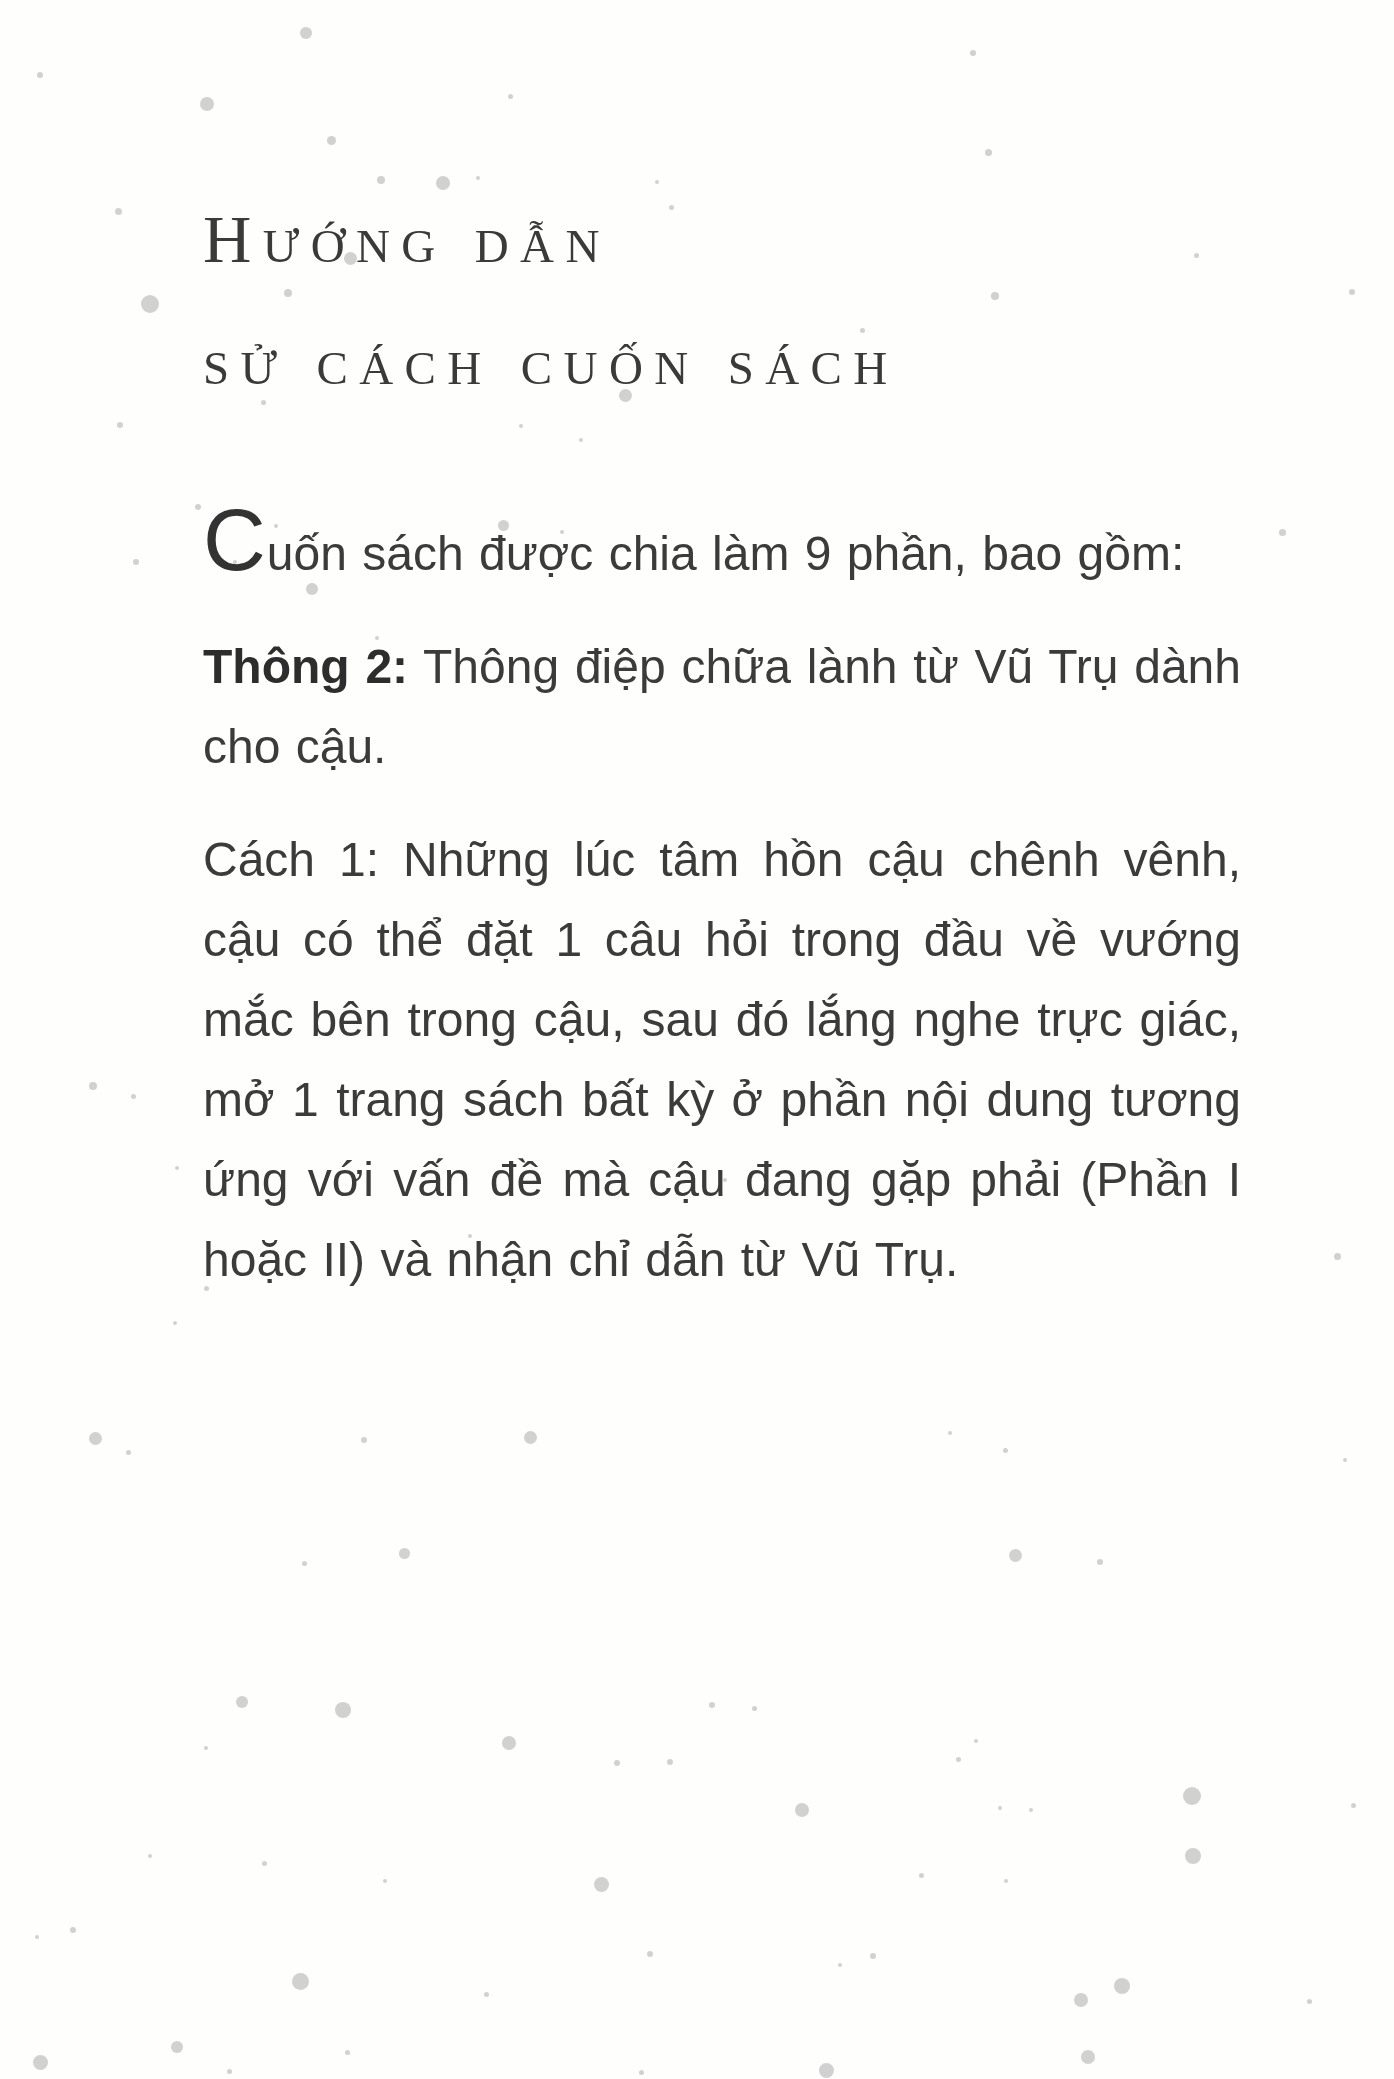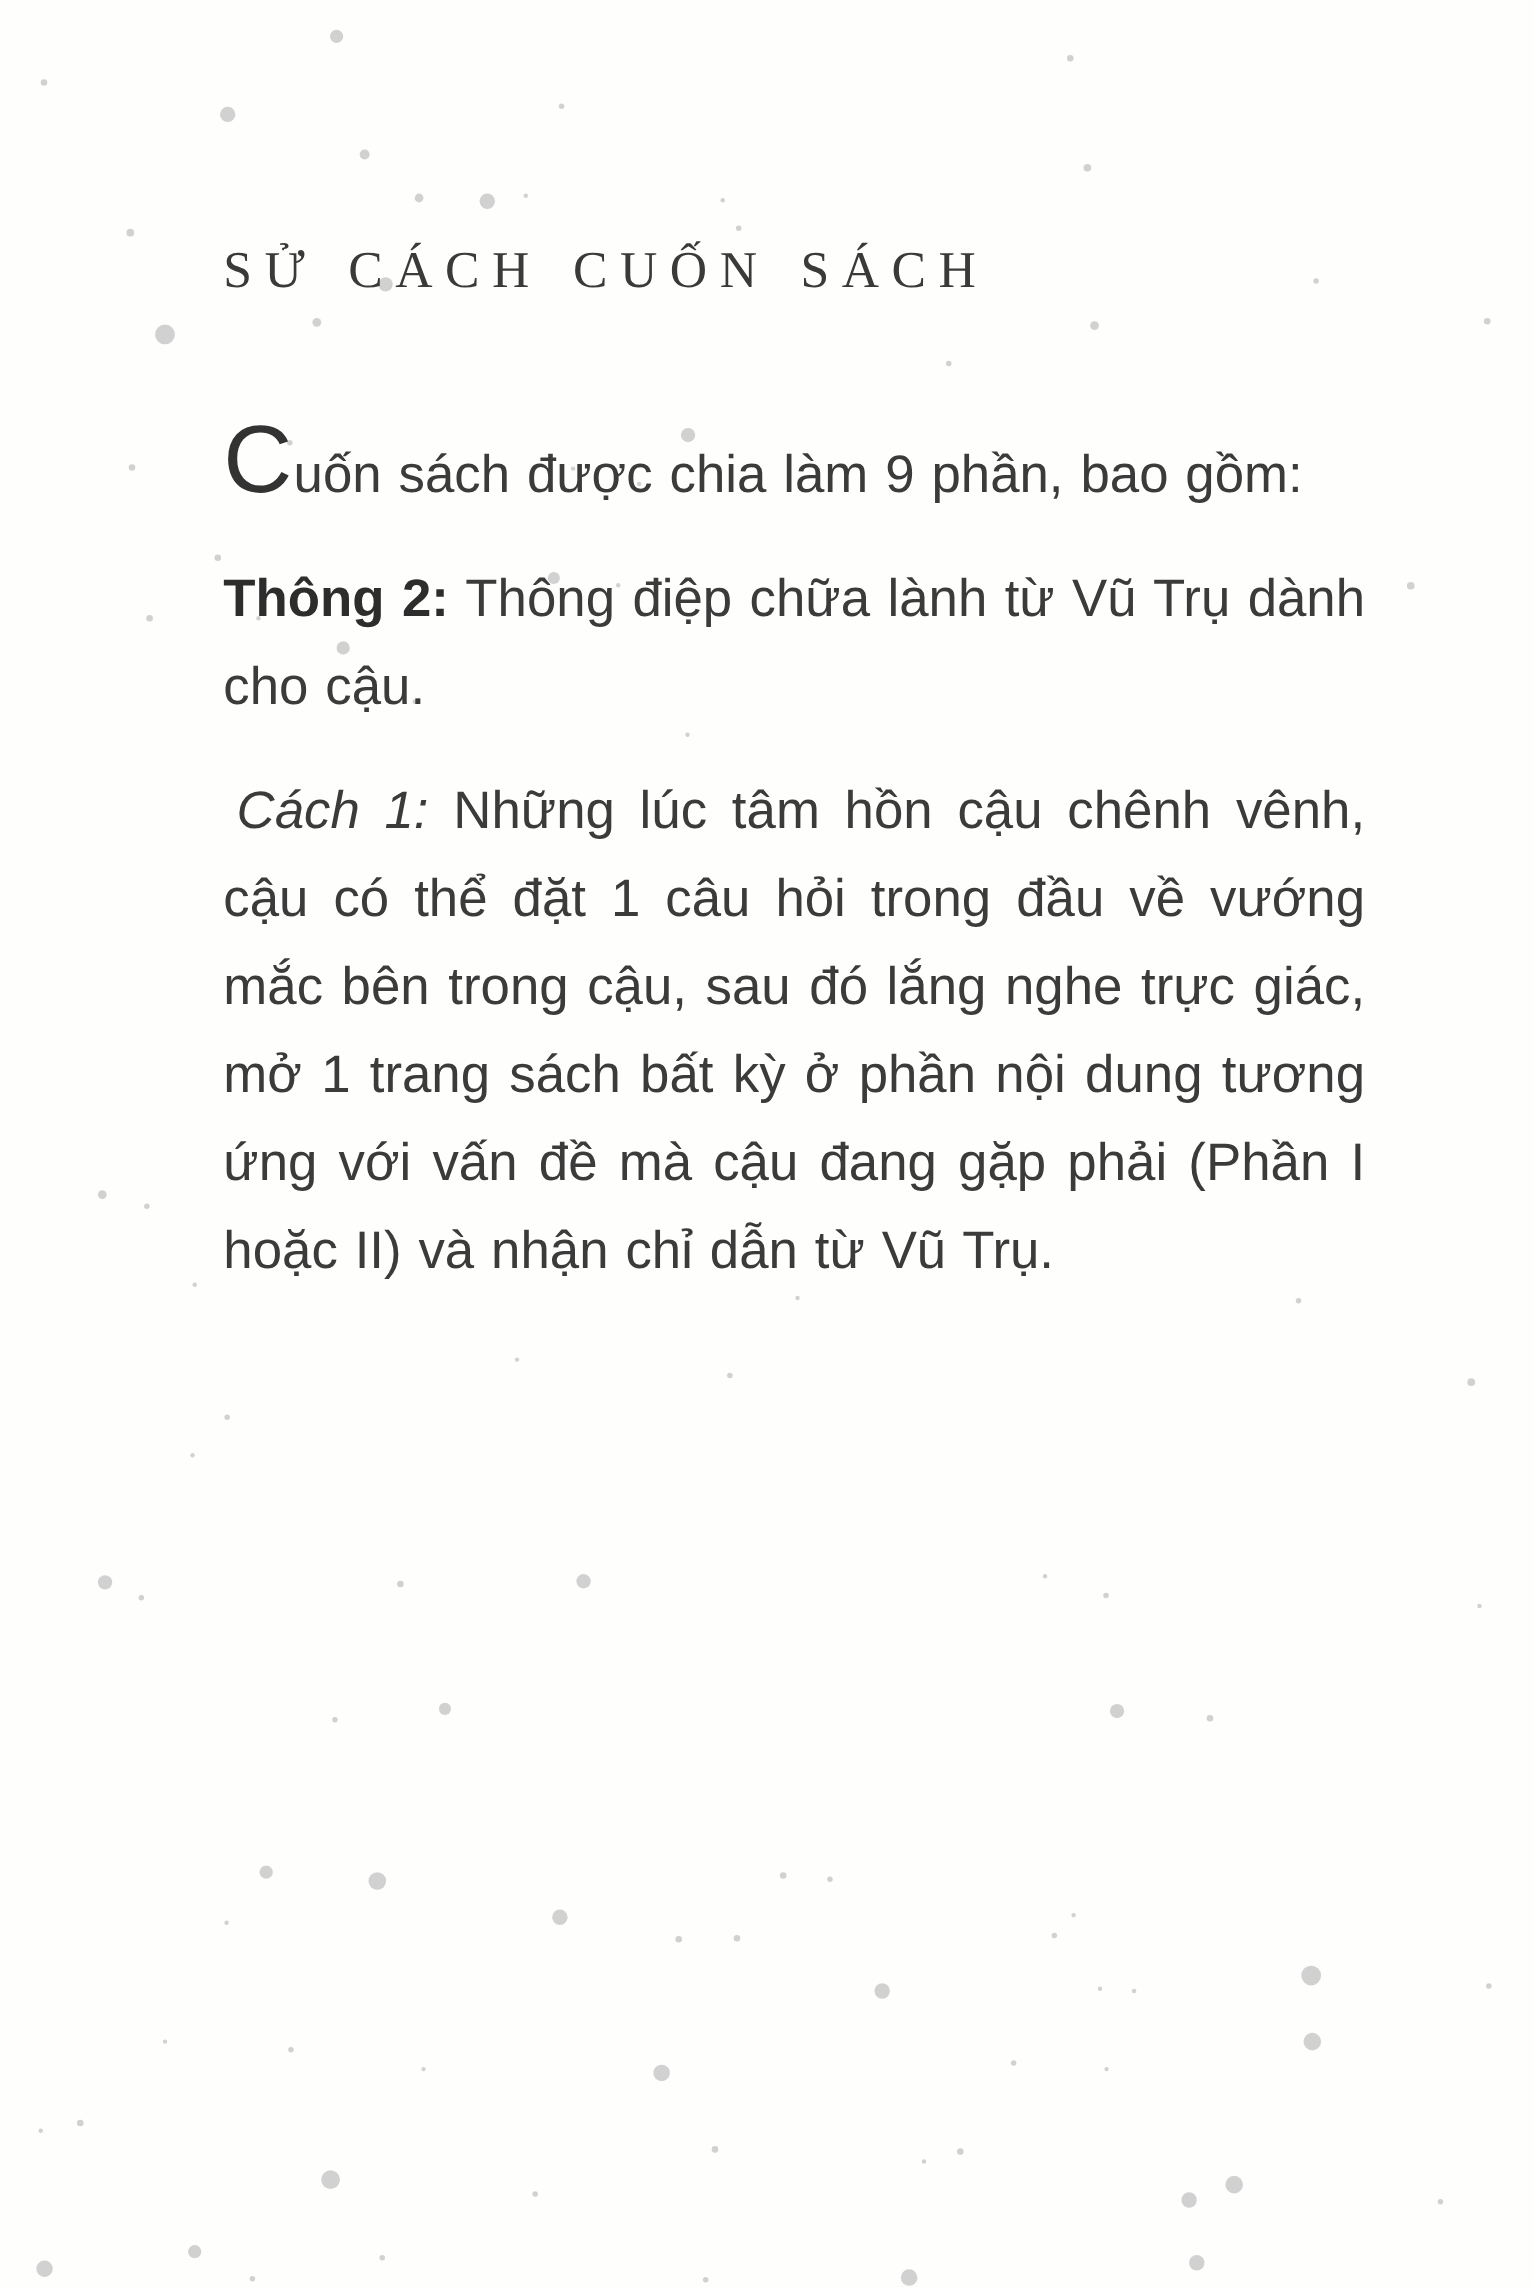--- a/index.html
+++ b/index.html
@@ -54,21 +54,21 @@
   }
 
   .dropcap {
     font-size: 87px;
     line-height: 0;
     letter-spacing: 1px;
     color: #333333;
   }
 
   .lead-bold { font-weight: 700; color: #2d2d2d; }
-  .lead-italic { font-style: italic; font-weight: 400; margin-left: 12px; }
+  .lead-italic { font-weight: 400; }
 </style>
 </head>
 <body>
 
 <div class="page">
 
   <div class="dots-layer">
       <div class="dot" style="left: 300px; top: 27px; width: 12px; height: 12px; background: rgb(201, 201, 201);"></div>
       <div class="dot" style="left: 970px; top: 50px; width: 6px; height: 6px; background: rgb(201, 201, 201);"></div>
       <div class="dot" style="left: 37px; top: 72px; width: 6px; height: 6px; background: rgb(201, 201, 201);"></div>
@@ -162,20 +162,21 @@
       <div class="dot" style="left: 226.5px; top: 2068.5px; width: 5px; height: 5px; background: rgb(201, 201, 201);"></div>
       <div class="dot" style="left: 344.5px; top: 2049.5px; width: 5px; height: 5px; background: rgb(201, 201, 201);"></div>
       <div class="dot" style="left: 638.5px; top: 2069.5px; width: 5px; height: 5px; background: rgb(201, 201, 201);"></div>
       <div class="dot" style="left: 818.5px; top: 2062.5px; width: 15px; height: 15px; background: rgb(201, 201, 201);"></div>
       <div class="dot" style="left: 1081px; top: 2050px; width: 14px; height: 14px; background: rgb(201, 201, 201);"></div>
     </div>
 
   <div class="content">
 
     <h1 class="title">
+      <span class="title-line">Hướng dẫn</span>
       <span class="title-line">sử cách cuốn sách</span>
     </h1>
 
     <p class="para"><span class="dropcap">C</span><span>uốn sách được chia làm 9 phần, bao gồm:</span></p>
 
 
     <p class="para"><span class="lead-bold">Thông 2:</span> <span>Thông điệp chữa lành từ Vũ Trụ dành cho cậu.</span></p>
 
 
     <p class="para"><span class="lead-italic">Cách 1:</span> <span>Những lúc tâm hồn cậu chênh vênh, cậu có thể đặt 1 câu hỏi trong đầu về vướng mắc bên trong cậu, sau đó lắng nghe trực giác, mở 1 trang sách bất kỳ ở phần nội dung tương ứng với vấn đề mà cậu đang gặp phải (Phần I hoặc II) và nhận chỉ dẫn từ Vũ Trụ.</span></p>

